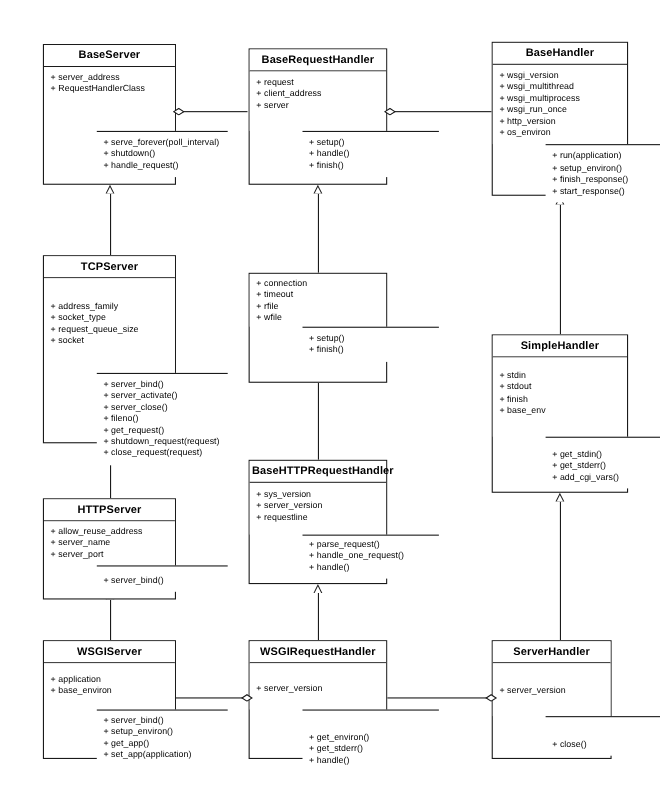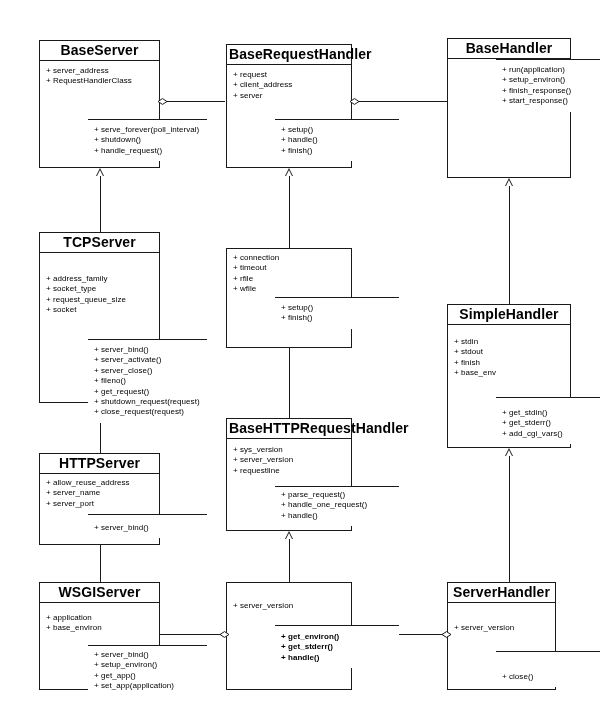--- a/index.html
+++ b/index.html
@@ -22,21 +22,21 @@
     position: absolute;
     box-sizing: border-box;
     border: 1px solid #1a1a1a;
     background: #ffffff;
     z-index: 5;
   }
   .uml-title {
     box-sizing: border-box;
     width: 100%;
     text-align: center;
-    font-size: 14px;
+    font-size: 10px;
     font-weight: bold;
     letter-spacing: 0.1px;
     padding: 4px 2px 4px 2px;
     border-bottom: 1px solid #1a1a1a;
     background: #ffffff;
     line-height: 11px;
   }
   .uml-compartment {
     box-sizing: border-box;
     width: 100%;
@@ -188,20 +188,28 @@
     </div>
     <div class="uml-compartment divided">
       <div class="uml-member">+ setup()</div>
       <div class="uml-member">+ handle()</div>
       <div class="uml-member">+ finish()</div>
     </div>
   </div>
 
   <div class="uml-class" style="left:447px; top:38px; width:124px; height:140px;">
     <div class="uml-title">BaseHandler</div>
+    <div class="uml-compartment">
+      <div class="uml-member">+ wsgi_version</div>
+      <div class="uml-member">+ wsgi_multithread</div>
+      <div class="uml-member">+ wsgi_multiprocess</div>
+      <div class="uml-member">+ wsgi_run_once</div>
+      <div class="uml-member">+ http_version</div>
+      <div class="uml-member">+ os_environ</div>
+    </div>
     <div class="uml-compartment divided">
       <div class="uml-member">+ run(application)</div>
       <div class="uml-member">+ setup_environ()</div>
       <div class="uml-member">+ finish_response()</div>
       <div class="uml-member">+ start_response()</div>
     </div>
   </div>
 
   <div class="uml-class" style="left:39px; top:232px; width:121px; height:171px;">
     <div class="uml-title">TCPServer</div>
@@ -284,24 +292,25 @@
     </div>
     <div class="uml-compartment divided" style="padding-top:4px;">
       <div class="uml-member">+ server_bind()</div>
       <div class="uml-member">+ setup_environ()</div>
       <div class="uml-member">+ get_app()</div>
       <div class="uml-member">+ set_app(application)</div>
     </div>
   </div>
 
   <div class="uml-class" style="left:226px; top:582px; width:126px; height:108px;">
+    <div class="uml-title">WSGIRequestHandler</div>
     <div class="uml-compartment" style="height:42px; padding-top:18px;">
       <div class="uml-member">+ server_version</div>
     </div>
-    <div class="uml-compartment divided" style="padding-top:6px;font-weight:bold;">
+    <div class="uml-compartment divided" style="padding-top:20px;">
       <div class="uml-member">+ get_environ()</div>
       <div class="uml-member">+ get_stderr()</div>
       <div class="uml-member">+ handle()</div>
     </div>
   </div>
 
   <div class="uml-class" style="left:447px; top:582px; width:109px; height:108px;">
     <div class="uml-title">ServerHandler</div>
     <div class="uml-compartment" style="height:48px; padding-top:20px;">
       <div class="uml-member">+ server_version</div>

